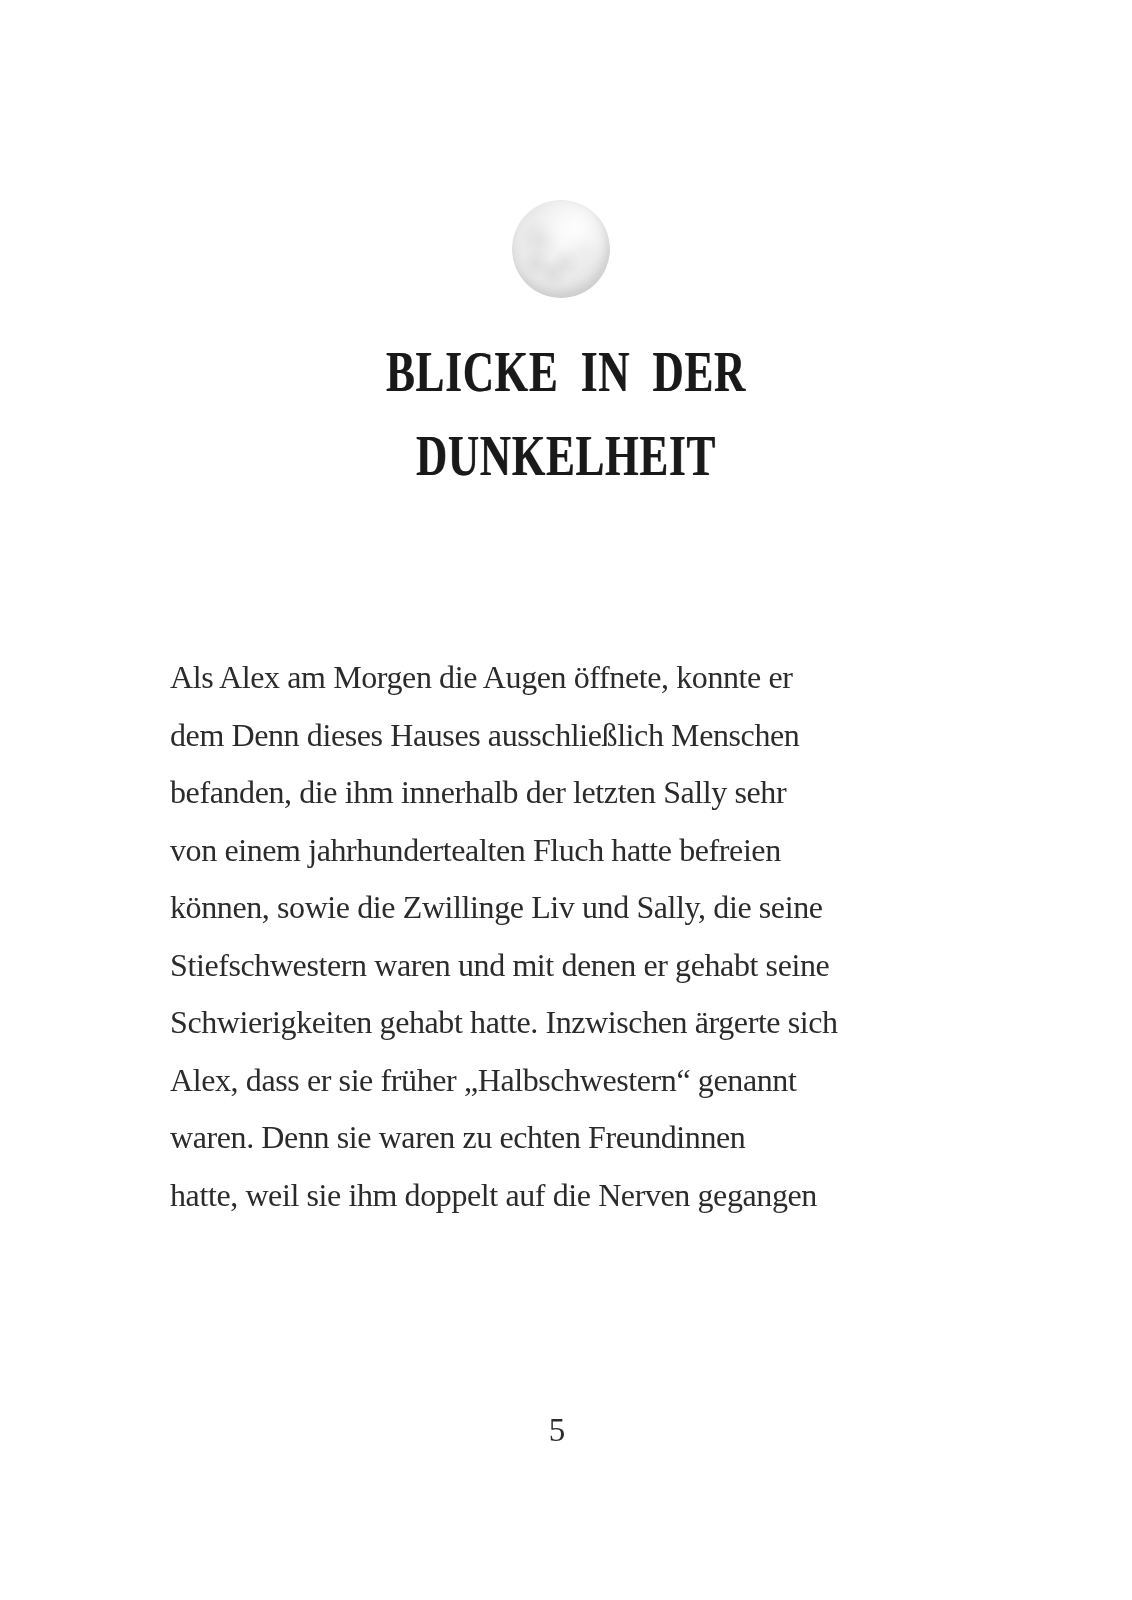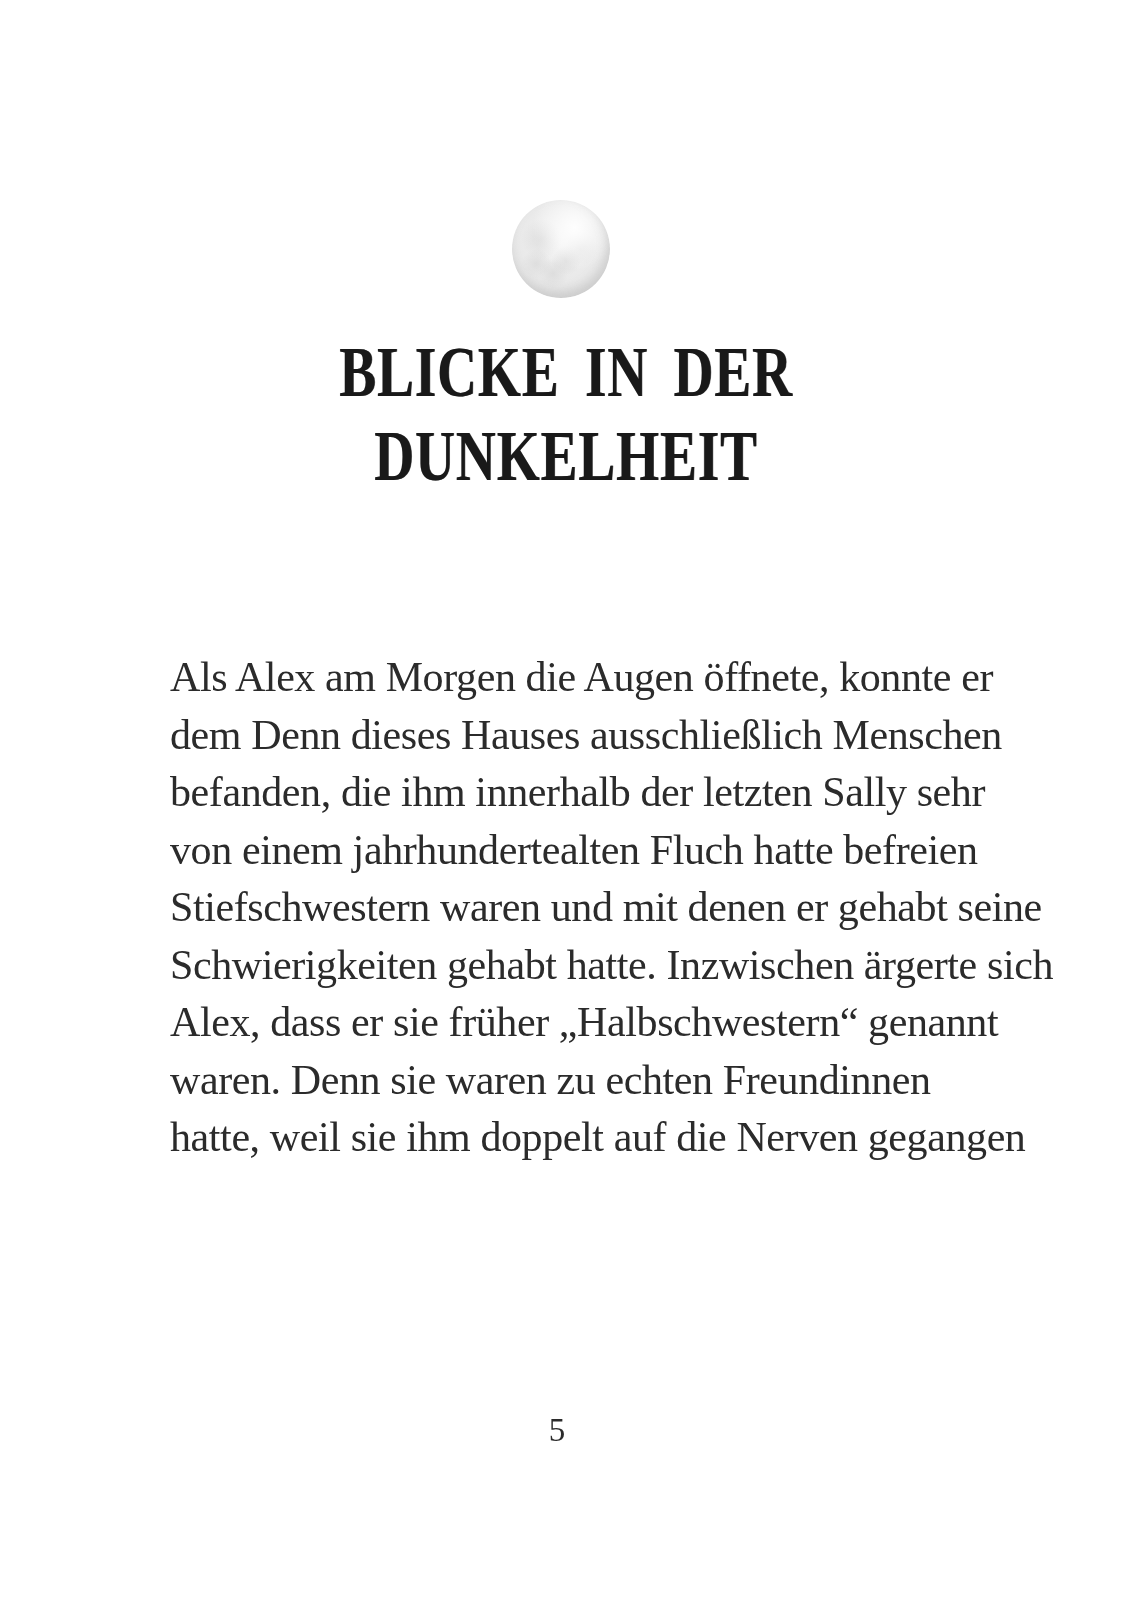--- a/index.html
+++ b/index.html
@@ -35,40 +35,40 @@
 
   
   .chapter-title {
     position: absolute;
     top: 330px;
     left: 0;
     right: 0;
     text-align: center;
     color: #191919;
     font-weight: bold;
-    font-size: 72px;
+    font-size: 56px;
     line-height: 84px;
     letter-spacing: 1px;
     word-spacing: 14px;
   }
   .chapter-title .title-line {
     display: block;
     transform: scaleX(0.77);
     transform-origin: 50% 50%;
     
     text-shadow: 0.6px 0.4px 0 rgba(25,25,25,0.55), -0.4px -0.3px 0 rgba(25,25,25,0.35);
   }
 
   
   .body-text {
     position: absolute;
     left: 170px;
     top: 649px;
     width: 792px;
-    font-size: 42px;
+    font-size: 32px;
     line-height: 57.5px;
     letter-spacing: -0.4px;
     color: #2b2b2b;
   }
   .body-text .text-line {
     white-space: nowrap;
   }
 
   
   .page-number {
@@ -91,20 +91,21 @@
   <h1 class="chapter-title">
     <span class="title-line">BLICKE IN DER</span>
     <span class="title-line">DUNKELHEIT</span>
   </h1>
 
   <div class="body-text">
     <div class="text-line">Als Alex am Morgen die Augen öffnete, konnte er</div>
     <div class="text-line">dem Denn dieses Hauses ausschließlich Menschen</div>
     <div class="text-line">befanden, die ihm innerhalb der letzten Sally sehr</div>
     <div class="text-line">von einem jahrhundertealten Fluch hatte befreien</div>
+    <div class="text-line">können, sowie die Zwillinge Liv und Sally, die seine</div>
     <div class="text-line">Stiefschwestern waren und mit denen er gehabt seine</div>
     <div class="text-line">Schwierigkeiten gehabt hatte. Inzwischen ärgerte sich</div>
     <div class="text-line">Alex, dass er sie früher „Halbschwestern“ genannt</div>
     <div class="text-line">waren. Denn sie waren zu echten Freundinnen</div>
     <div class="text-line">hatte, weil sie ihm doppelt auf die Nerven gegangen</div>
   </div>
 
   <div class="page-number">5</div>
 
 </div>

